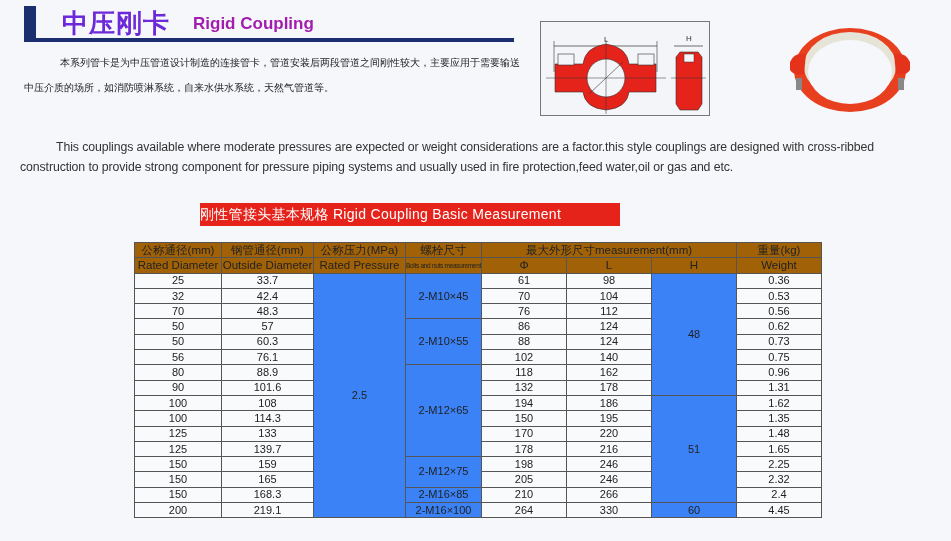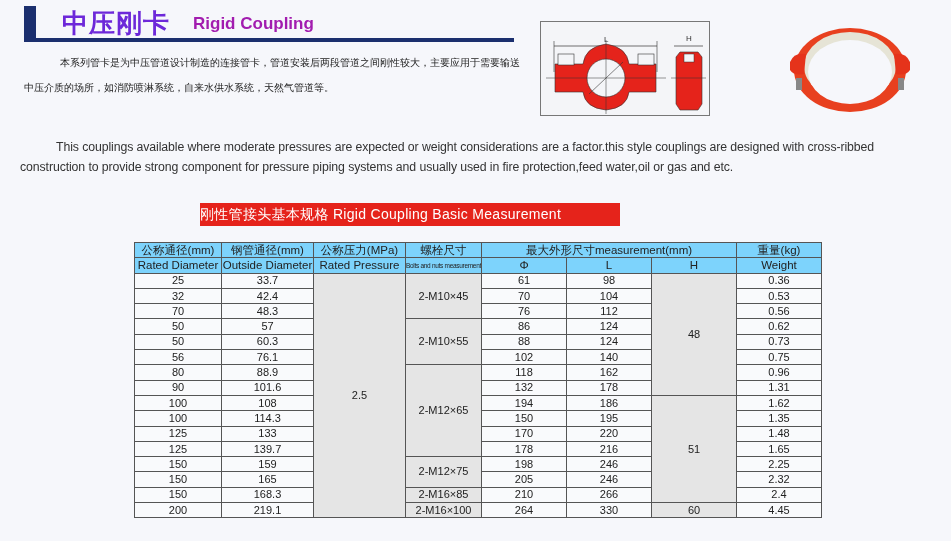--- a/index.html
+++ b/index.html
@@ -8,23 +8,23 @@
   .title-rule{position:absolute;left:24px;top:38px;width:490px;height:4px;background:#1b2f6e;}
   .title-cn{position:absolute;left:62px;top:8px;font-size:26px;font-weight:bold;color:#6d28d9;letter-spacing:1px;line-height:30px;}
   .title-en{position:absolute;left:184px;top:13px;font-family:"Liberation Sans",sans-serif;font-size:17px;font-weight:bold;color:#a21caf;line-height:22px;margin-left:9px;}
   .desc-cn{position:absolute;left:24px;top:50px;width:500px;font-size:10px;line-height:25px;color:#222;text-indent:36px;}
   .desc-en{position:absolute;left:20px;top:137px;width:920px;font-family:"Liberation Sans",sans-serif;font-size:12.3px;line-height:20px;color:#333;text-indent:36px;letter-spacing:-0.1px;}
   .diagram{position:absolute;left:540px;top:21px;width:168px;height:93px;border:1px solid #777;background:#f4f5f8;}
   .photo{position:absolute;left:770px;top:18px;width:160px;height:100px;}
   .banner{position:absolute;left:200px;top:203px;width:420px;height:23px;background:#e5231b;color:#fff;font-family:"Liberation Sans",sans-serif;font-size:14px;line-height:23px;text-align:left;letter-spacing:0.3px;}
   table.spec{position:absolute;left:134px;top:242px;border-collapse:collapse;font-family:"Liberation Sans",sans-serif;font-size:11px;color:#222;table-layout:fixed;}
   table.spec td,table.spec th{border:1px solid #555;padding:0;text-align:center;height:14.3px;line-height:13px;white-space:nowrap;overflow:hidden;font-weight:normal;}
-  table.spec th{background:#7dd3fc;font-size:11.5px;}
+  table.spec th{background:#a16207;font-size:11.5px;}
   table.spec th.sm{font-size:6.5px;letter-spacing:-0.3px;}
-  table.spec td.merge{background:#e5e5e5;vertical-align:middle;}
+  table.spec td.merge{background:#3b82f6;vertical-align:middle;}
   table.spec td{background:#f9fafc;}
 </style>
 </head>
 <body>
 
 <div class="title-block"></div>
 <div class="title-rule"></div>
 <div class="title-cn">中压刚卡</div>
 <div class="title-en">Rigid Coupling</div>
 

